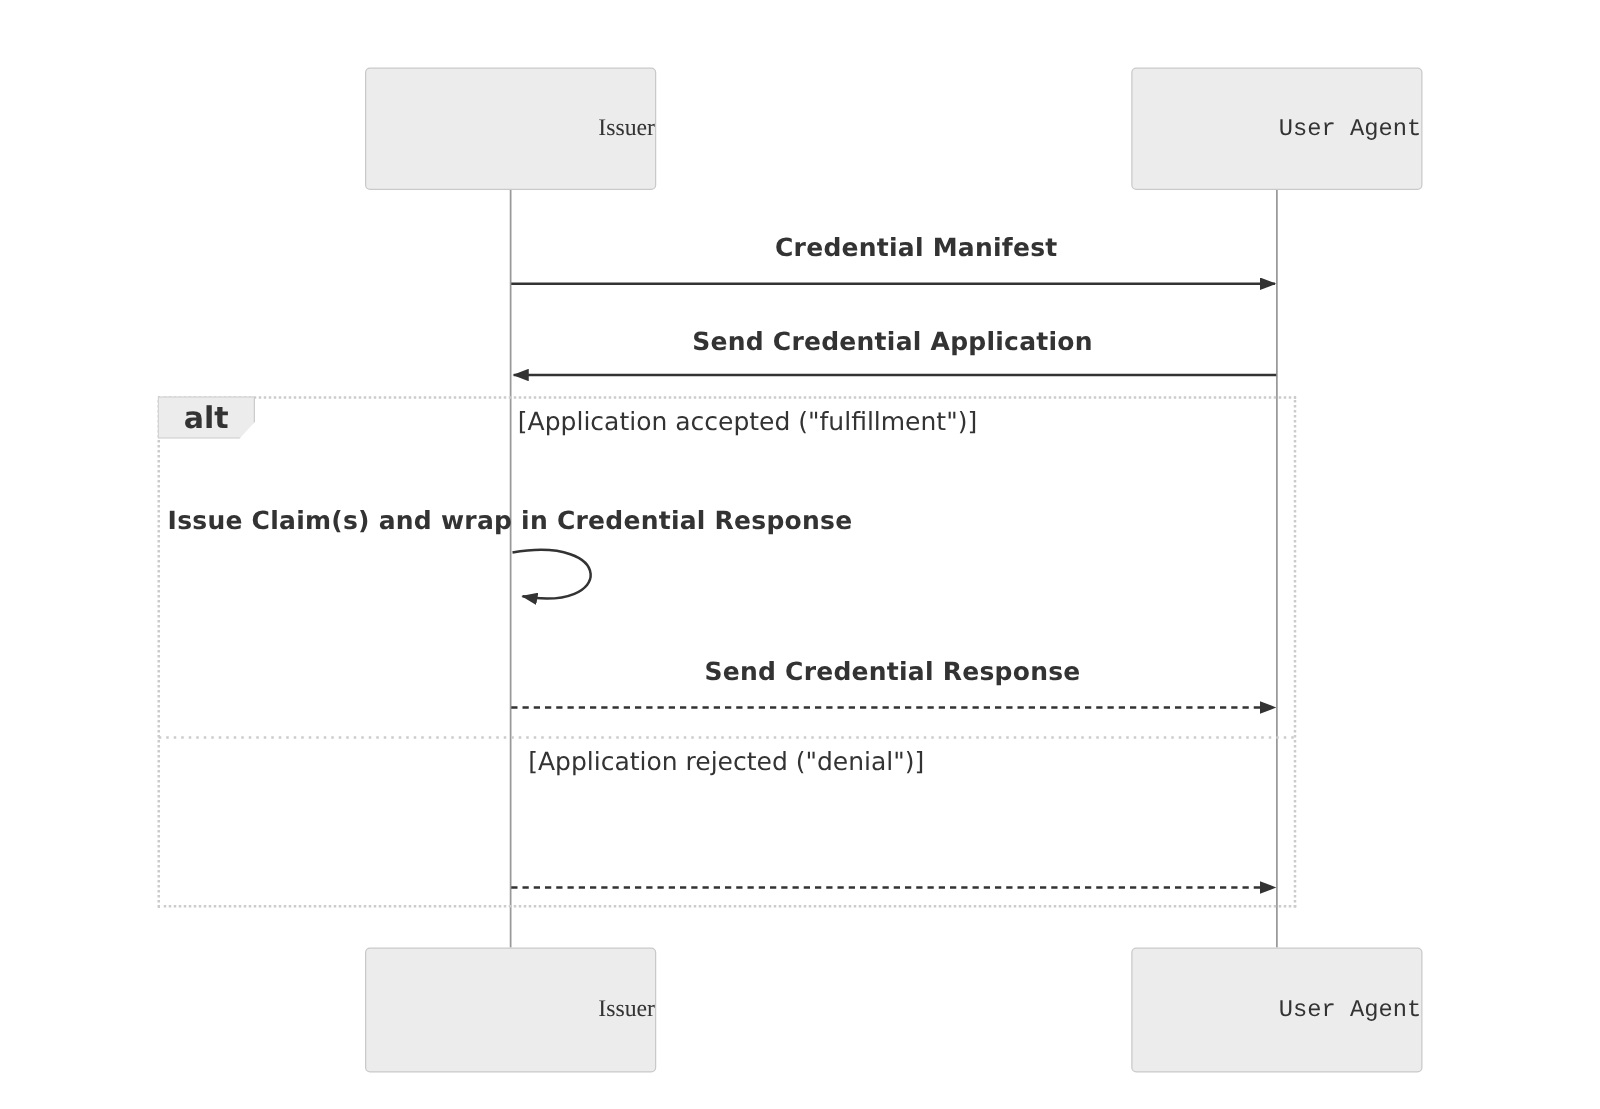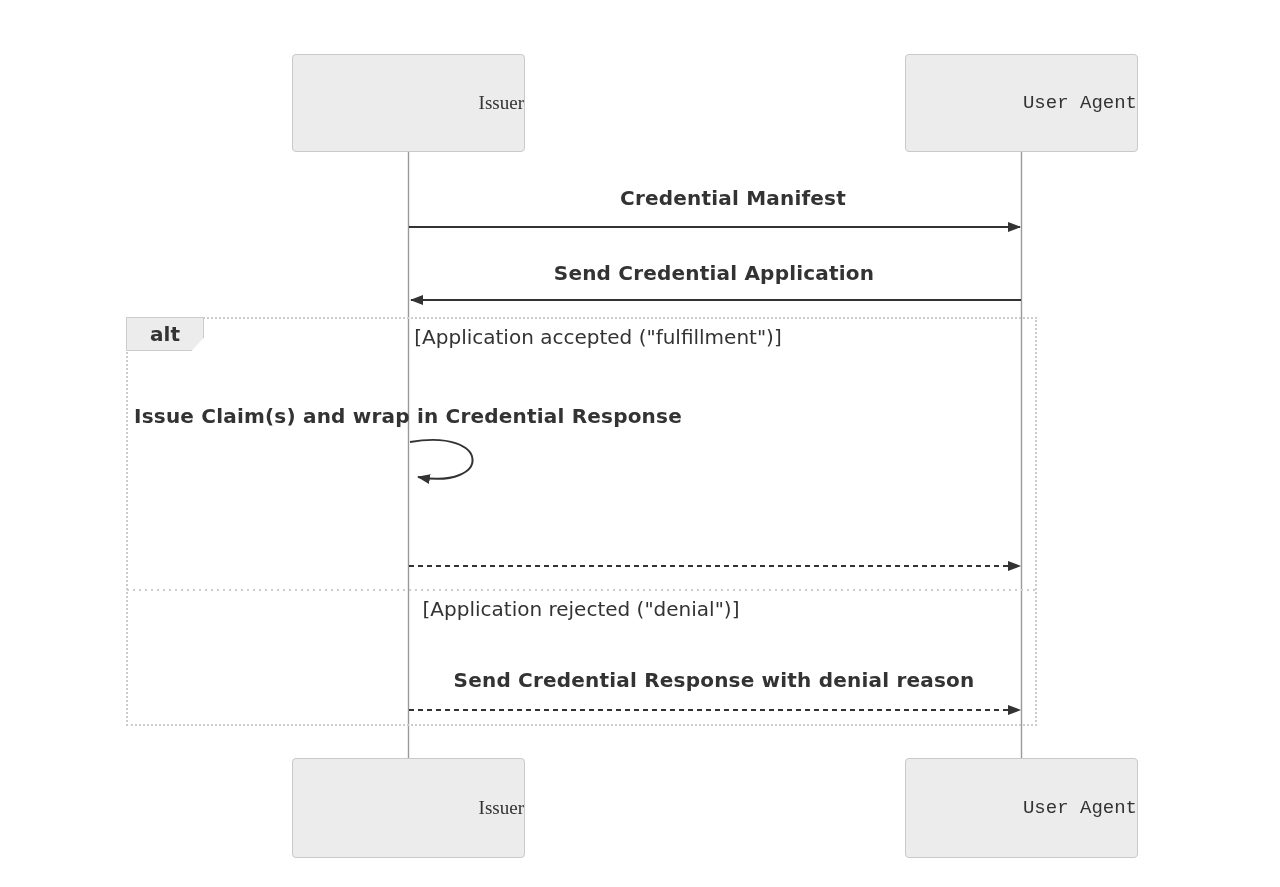--- a/index.html
+++ b/index.html
@@ -65,21 +65,21 @@
     top: 317px;
     width: 78px;
     height: 34px;
     box-sizing: border-box;
     background: var(--actor-fill, #ececec);
     border: 1px solid var(--frame-stroke, #cccccc);
     clip-path: polygon(0 0, 100% 0, 100% 60%, 84% 100%, 0 100%);
     display: flex;
     align-items: center;
     justify-content: center;
-    font-size: 20px;
+    font-size: 24px;
     font-weight: 600;
     color: var(--text, #333333);
   }
 </style>
 </head>
 <body>
 
 <div class="canvas">
 
   <svg class="layer" viewBox="0 0 1280 887">
@@ -119,18 +119,18 @@
   <div class="actor-box actor-bottom actor-issuer">
     <span>Issuer</span>
   </div>
   <div class="actor-box actor-bottom actor-useragent">
     <span>User Agent</span>
   </div>
 
   <div class="msg-label" style="left:706px; top:186px;margin-left:27px;">Credential Manifest</div>
   <div class="msg-label" style="left:408px; top:404px;">Issue Claim(s) and wrap in Credential Response</div>
   <div class="msg-label" style="left:714px; top:261px;">Send Credential Application</div>
-  <div class="msg-label" style="left:714px; top:668px;">Send Credential Response with denial reason</div>
+  <div class="msg-label" style="left:714px; top:525px;">Send Credential Response</div>
 
   <div class="cond-label" style="left:598px; top:325px;">[Application accepted ("fulfillment")]</div>
   <div class="cond-label" style="left:581px; top:597px;">[Application rejected ("denial")]</div>
 
 </div>
 
 </body></html>

